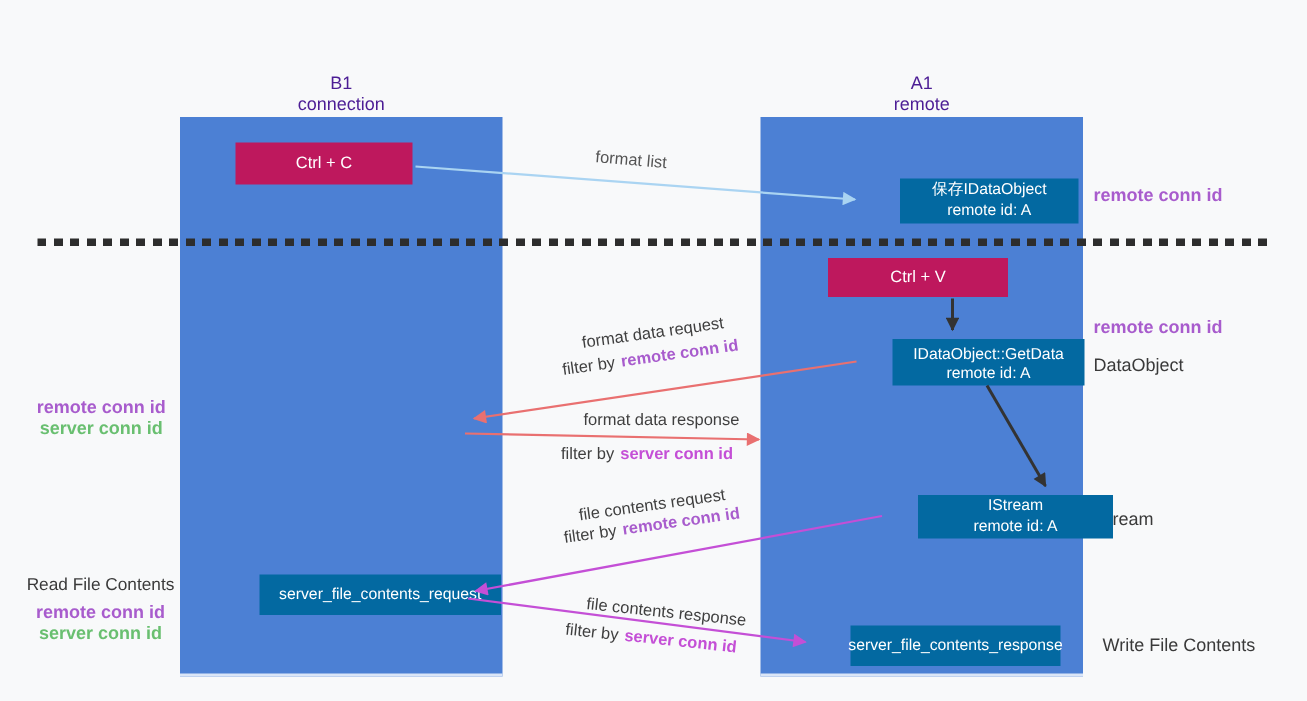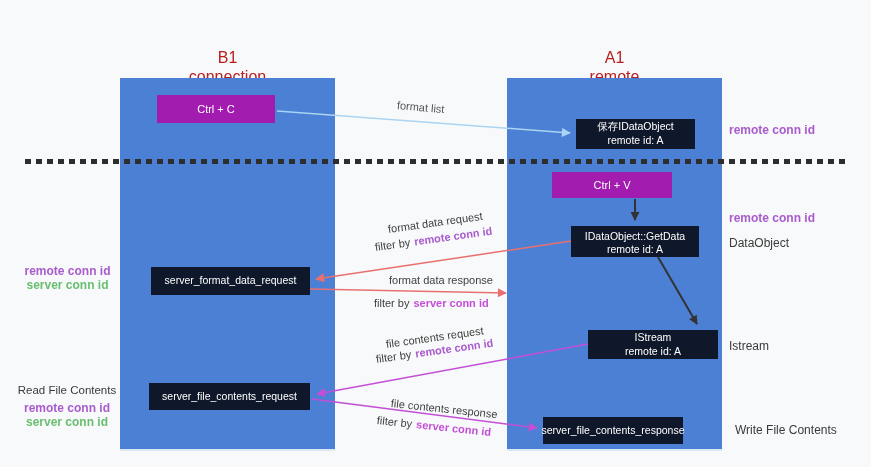--- a/index.html
+++ b/index.html
@@ -6,38 +6,38 @@
   html,body { background:#f8f9fa; }
   body { font-family:"Liberation Sans", "DejaVu Sans", sans-serif; }
   #canvas { position:relative; width:871px; height:467px; background:#f8f9fa; overflow:hidden; }
 
   .abs { position:absolute; }
 
   
   .title { top:7px; left:0; width:871px; text-align:center; font-size:15px; color:#3b3b3b; line-height:1.35; }
 
   
-  .lane-header { top:48px; width:215px; text-align:center; font-size:16px; color:#b91c1c; line-height:1.2; }
+  .lane-header { top:48px; width:215px; text-align:center; font-size:12px; color:#4c1d95; line-height:1.2; }
   #hdr-left  { left:120px; }
   #hdr-right { left:507px; }
 
   
   .lane { top:78px; width:215px; height:373px; background:#4c80d4; border-bottom:2px solid #dbe6f7; }
   #lane-left  { left:120px; }
   #lane-right { left:507px; }
 
   
   .dashed-line { top:159px; left:25px; width:820px; height:5px;
     background:repeating-linear-gradient(to right, #2d2d2d 0 6px, transparent 6px 11px); }
 
   
   .node { display:flex; flex-direction:column; align-items:center; justify-content:center;
           color:#fff; text-align:center; line-height:1.3; z-index:4; }
-  .green  { background:#a21caf; font-size:11px; }
-  .orange { background:#0f172a; font-size:10.5px; }
+  .green  { background:#be185d; font-size:11px; }
+  .orange { background:#0369a1; font-size:10.5px;margin-left:24px; }
 
   #node-ctrl-c        { left:157px; top:95px;  width:118px; height:28px; }
   #node-save-dobj     { left:576px; top:119px; width:119px; height:30px; }
   #node-ctrl-v        { left:552px; top:172px; width:120px; height:26px; }
   #node-getdata       { left:571px; top:226px; width:128px; height:31px;justify-content:flex-end; }
   #node-fmt-request   { left:151px; top:267px; width:159px; height:28px; }
   #node-fmt-response  { left:512px; top:280px; width:153px; height:28px; }
   #node-istream       { left:588px; top:330px; width:130px; height:29px; }
   #node-file-request  { left:149px; top:383px; width:161px; height:27px; }
   #node-file-response { left:543px; top:417px; width:140px; height:27px; }
@@ -104,23 +104,20 @@
 
   <div class="abs node green" id="node-ctrl-v">
     <span>Ctrl + V</span>
   </div>
 
   <div class="abs node orange" id="node-getdata">
     <span>IDataObject::GetData</span>
     <span>remote id: A</span>
   </div>
 
-  <div class="abs node orange" id="node-fmt-request">
-    <span>server_format_data_request</span>
-  </div>
 
 
   <div class="abs node orange" id="node-istream">
     <span>IStream</span>
     <span>remote id: A</span>
   </div>
 
   <div class="abs node orange" id="node-file-request">
     <span>server_file_contents_request</span>
   </div>

